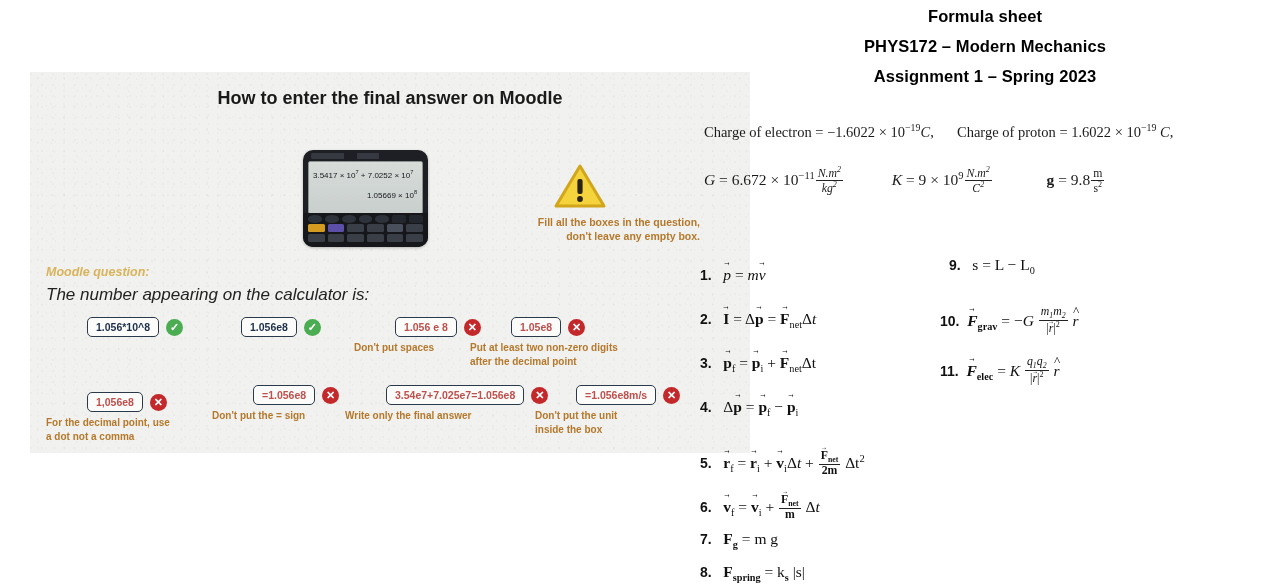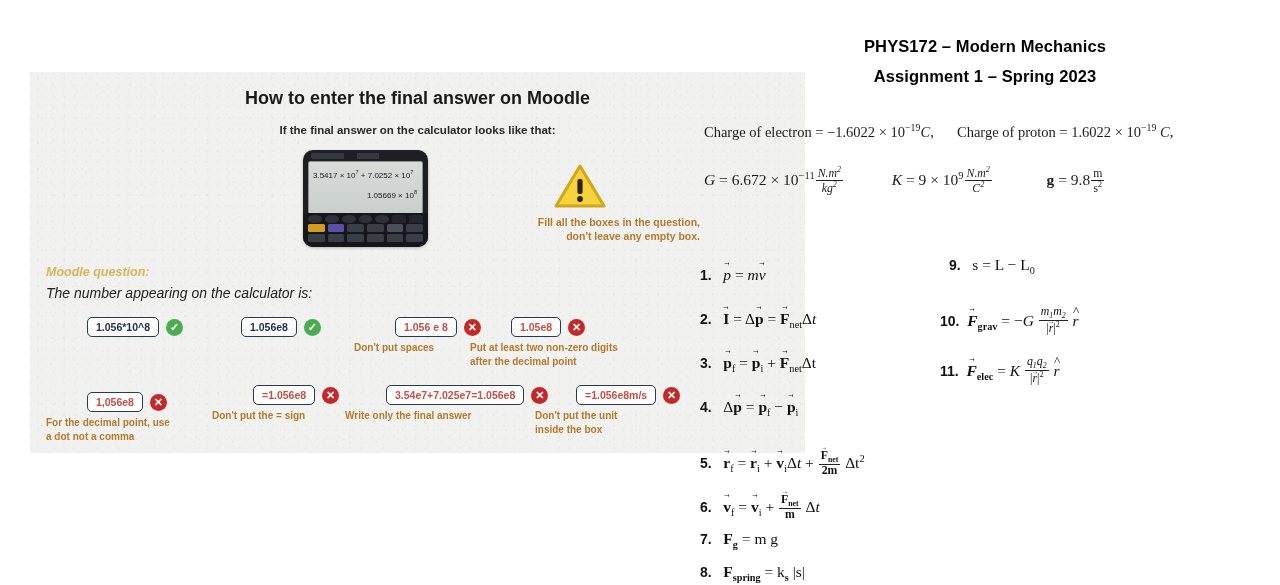--- a/index.html
+++ b/index.html
@@ -113,21 +113,21 @@
     top: -0.62em;
     font-size: 0.85em;
     line-height: 1;
   }
 
   
   #info-panel {
     position: absolute;
     left: 30px;
     top: 72px;
-    width: 775px;
+    width: 720px;
     height: 381px;
     background:
       radial-gradient(circle at 12% 18%, rgba(0,0,0,.022) 0 1px, transparent 1px),
       radial-gradient(circle at 62% 47%, rgba(0,0,0,.02) 0 1px, transparent 1px),
       radial-gradient(circle at 84% 78%, rgba(0,0,0,.022) 0 1px, transparent 1px),
       #f1f1ef;
     background-size: 11px 11px, 13px 13px, 9px 9px, auto;
     overflow: hidden;
   }
   #panel-heading {
@@ -239,21 +239,21 @@
     position: absolute;
     left: 16px; top: 193px;
     font-size: 12.5px;
     font-weight: bold;
     font-style: italic;
     color: #d8b45c;
   }
   #moodle-question {
     position: absolute;
     left: 16px; top: 213px;
-    font-size: 14px;
+    font-size: 17px;
     font-style: italic;
     color: #222;
   }
 
   
   .cell { position: absolute; }
   .answer-row-wrap { display: flex; align-items: center; gap: 7px; padding-left: 41px; }
   .ans-box {
     border: 1.6px solid #2b3a4a;
     border-radius: 5px;
@@ -290,21 +290,20 @@
     line-height: 1.35;
     max-width: 190px;
   }
 </style>
 </head>
 <body>
 
 <div id="info-panel">
 
   <div id="panel-heading">How to enter the final answer on Moodle</div>
-  <div id="panel-sub">If the final answer on the calculator looks like that:</div>
 
   <div id="calculator">
     <div id="calc-topbar"></div>
     <div id="calc-screen">
       <div id="calc-line1"><span>3.5417 × 10</span><sup>7</sup><span> + 7.0252 × 10</span><sup>7</sup></div>
       <div id="calc-line2"><span>1.05669 × 10</span><sup>8</sup></div>
     </div>
     <div id="calc-keys">
       <div class="krow r0">
         <span class="kk round"></span>
@@ -408,20 +407,21 @@
       <div class="ans-box bad">=1.056e8m/s</div>
       <div class="mark err">✕</div>
     </div>
     <div class="note" style="max-width:105px">Don't put the unit inside the box</div>
   </div>
 
 </div>
 
 <div id="formula-sheet">
 
+  <div class="sheet-title" id="title-1">Formula sheet</div>
   <div class="sheet-title" id="title-2">PHYS172 – Modern Mechanics</div>
   <div class="sheet-title" id="title-3">Assignment 1 – Spring 2023</div>
 
   <div class="consts-line" id="consts-row-1">
     <span>Charge of electron = −1.6022 × 10<sup class="ex">−19</sup><span class="mi">C</span>,</span>
     <span class="const-gap-sm"></span>
     <span>Charge of proton = 1.6022 × 10<sup class="ex">−19</sup> <span class="mi">C</span>,</span>
   </div>
 
   <div class="consts-line" id="consts-row-2">

